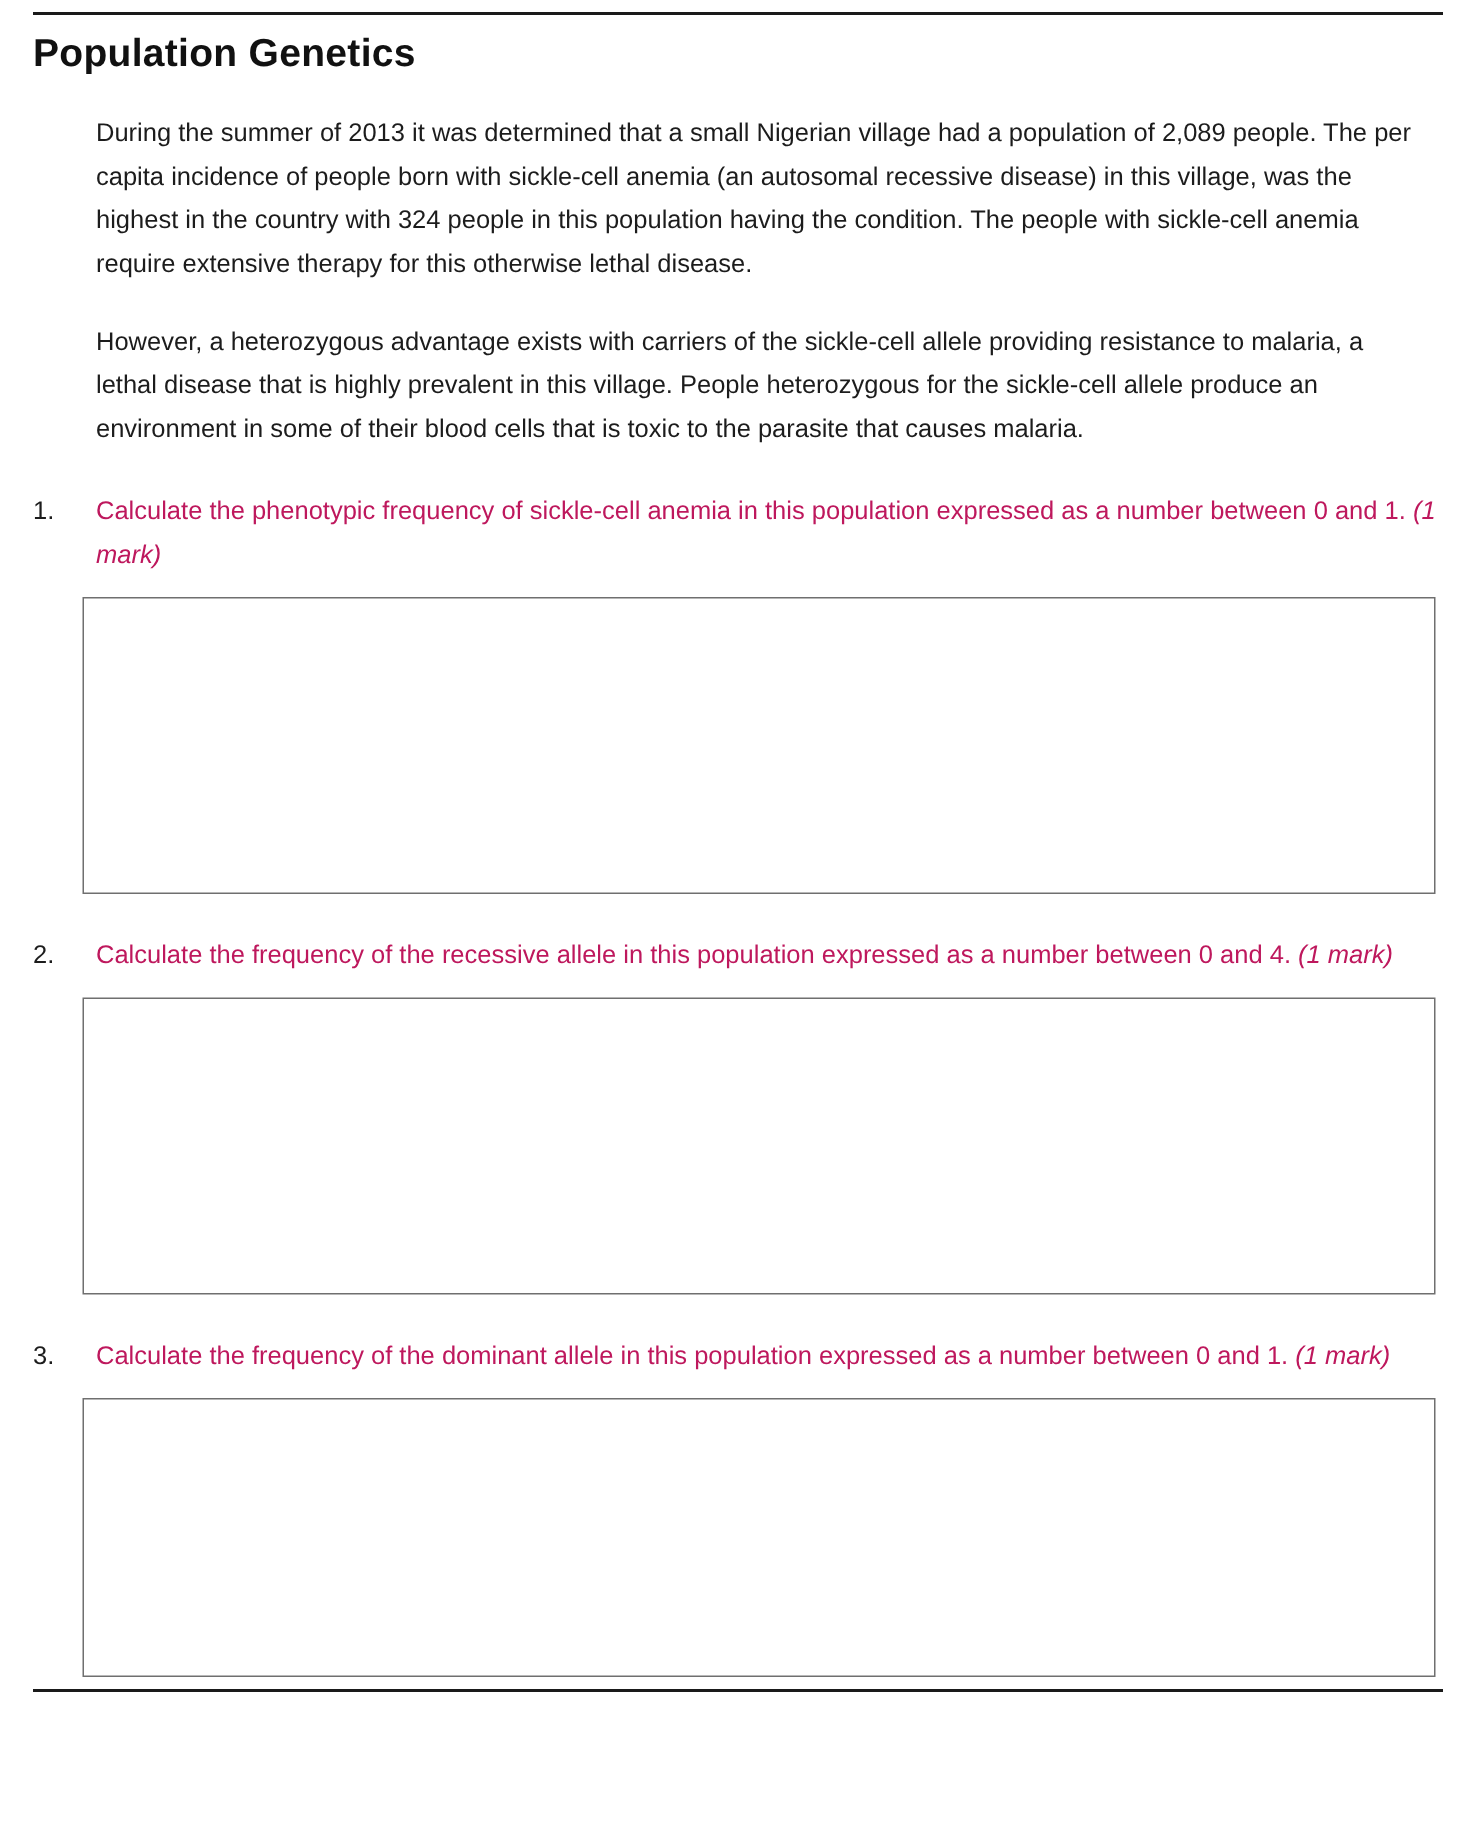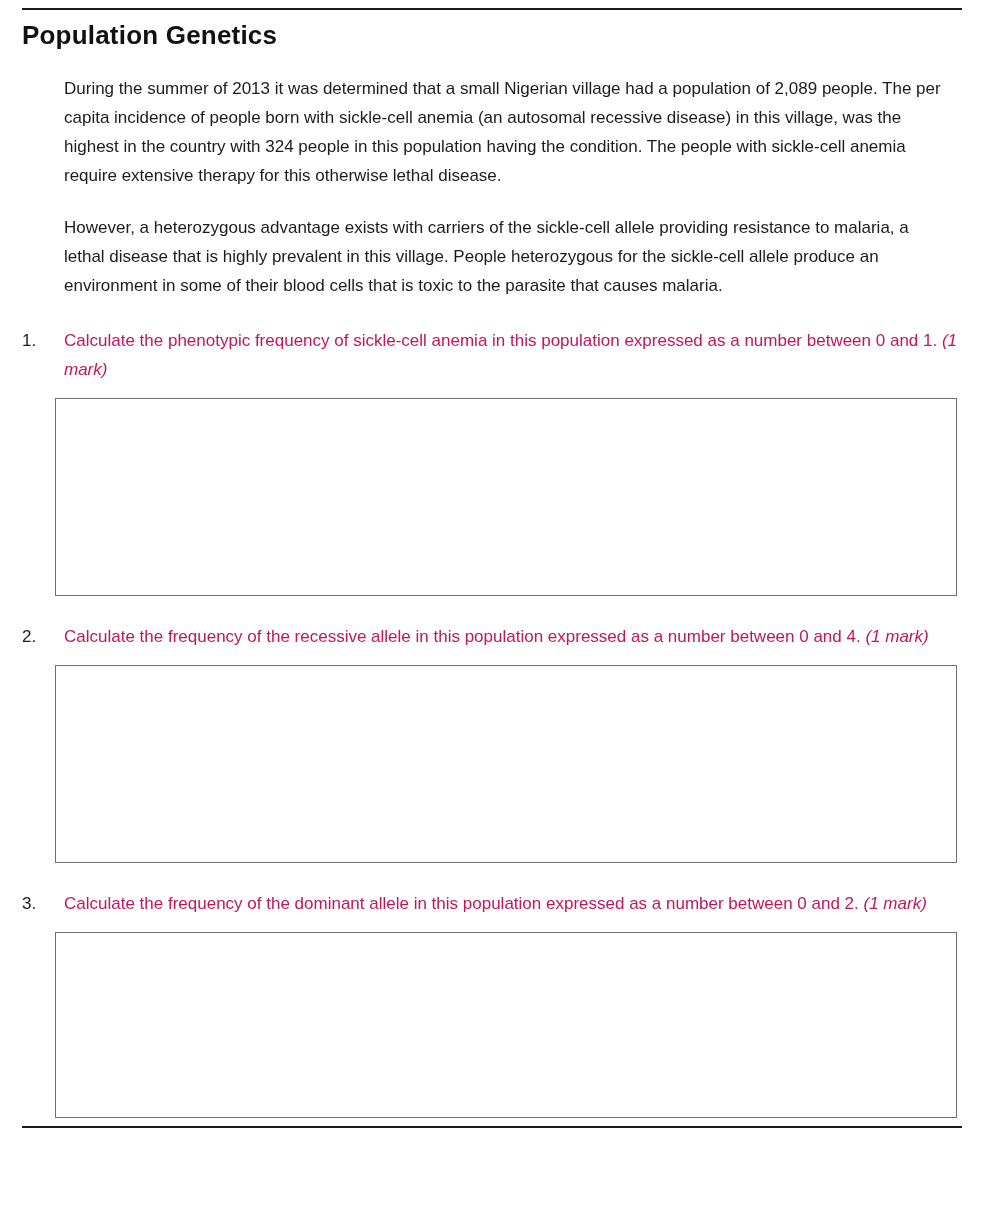--- a/index.html
+++ b/index.html
@@ -98,20 +98,20 @@
 
   <div class="question">
     <span class="q-number">2.</span>
     <span class="q-text"><span>Calculate the frequency of the recessive allele in this population expressed as a number between 0 and 4.</span>
       <em>(1 mark)</em></span>
   </div>
   <div class="answer-box"></div>
 
   <div class="question">
     <span class="q-number">3.</span>
-    <span class="q-text"><span>Calculate the frequency of the dominant allele in this population expressed as a number between 0 and 2.</span>
+    <span class="q-text"><span>Calculate the frequency of the dominant allele in this population expressed as a number between 0 and 1.</span>
       <em>(1 mark)</em></span>
   </div>
   <div class="answer-box last"></div>
 
   <hr class="bottom-rule">
 
 </div>
 
 </body></html>

